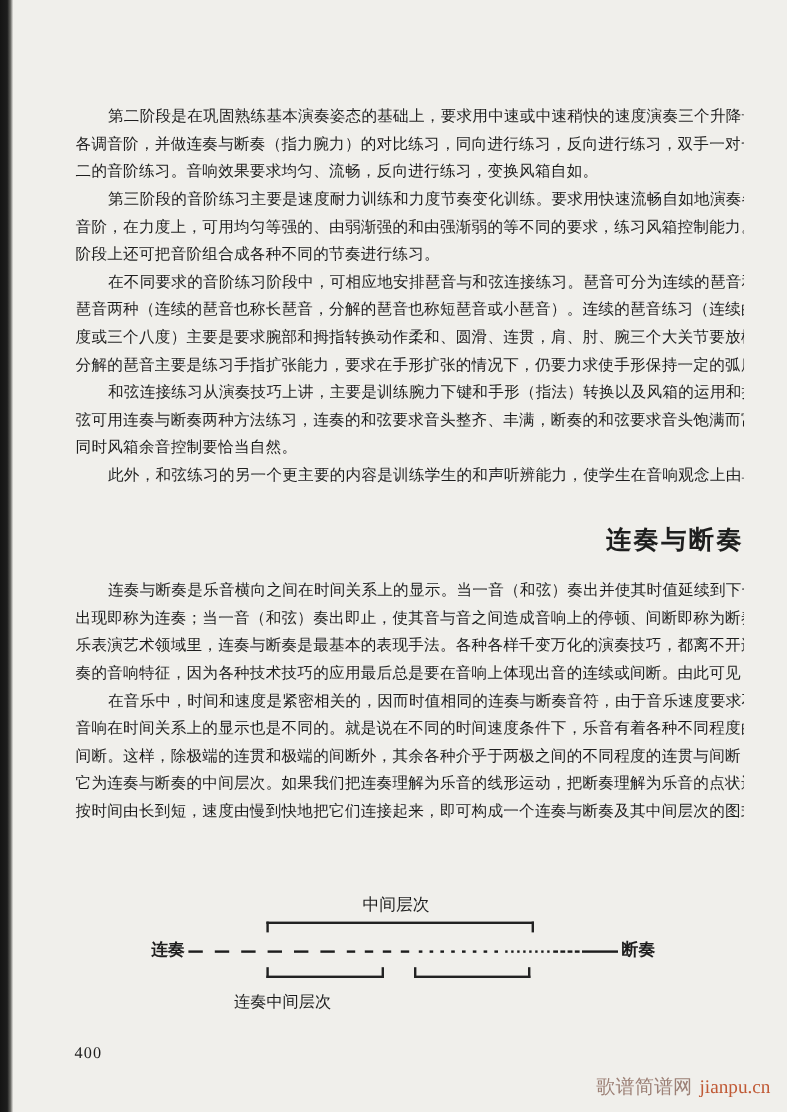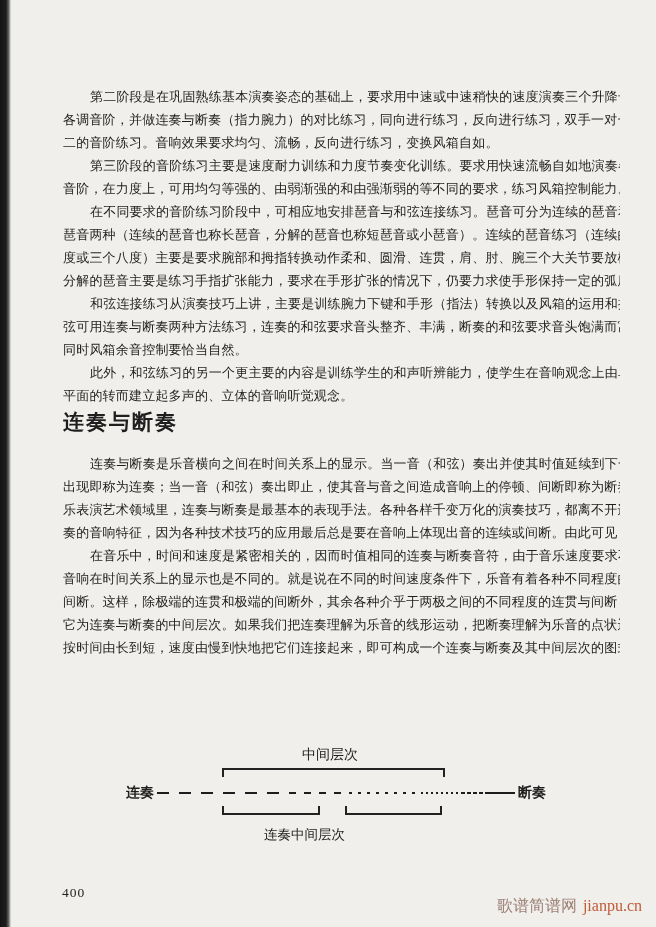--- a/index.html
+++ b/index.html
@@ -23,24 +23,24 @@
   }
   .par{margin:0;padding:0;}
   .tl{
     height:23px;line-height:23px;
     font-size:13px;
     white-space:nowrap;overflow:hidden;
     letter-spacing:0.2px;
   }
   .tl.indent{padding-left:27px;}
   h1.section-heading{
-    margin:0 0 15px 0;
+    margin:28px 0 15px 0;
     height:30px;line-height:30px;
     font-size:21px;font-weight:700;
-    text-align:left;
+    text-align:right;
     letter-spacing:2px;
   }
   
   .diagram{position:absolute;left:0;top:740px;width:656px;height:118px;}
   .dg-top-label{
     position:absolute;left:268px;top:6px;width:124px;
     text-align:center;font-size:14px;height:17px;line-height:17px;
   }
   .bracket-top{
     position:absolute;left:222px;top:28px;width:219px;height:7px;
@@ -58,29 +58,29 @@
   .seg{
     display:inline-block;height:2px;background:#1d1d1d;vertical-align:top;
   }
   .bracket-bottom{
     position:absolute;top:66px;height:7px;
     border-bottom:2px solid #222;border-left:2px solid #222;border-right:2px solid #222;
   }
   .bracket-bottom.bl{left:222px;width:94px;}
   .bracket-bottom.br{left:345px;width:93px;}
   .dg-bottom-label{
-    position:absolute;top:86px;width:150px;text-align:right;
+    position:absolute;top:86px;width:150px;text-align:left;
     font-size:13.5px;height:18px;line-height:18px;
   }
   .dg-bottom-label.bl{left:195px;}
   .dg-bottom-label.br{left:318px;}
   
   .page-number{
     position:absolute;left:62px;top:870px;
-    font-size:13.5px;letter-spacing:1px;margin-top:15px;
+    font-size:13.5px;letter-spacing:1px;
   }
   .watermark{
     position:absolute;right:14px;top:896px;
     font-size:16px;white-space:nowrap;
   }
   .wm-name{margin-right:6px;}
 </style>
 </head>
 <body>
 
@@ -90,35 +90,35 @@
 
   <div class="content">
     <div class="par">
         <div class="tl indent">第二阶段是在巩固熟练基本演奏姿态的基础上，要求用中速或中速稍快的速度演奏三个升降号以内的</div>
         <div class="tl">各调音阶，并做连奏与断奏（指力腕力）的对比练习，同向进行练习，反向进行练习，双手一对一、一对</div>
         <div class="tl">二的音阶练习。音响效果要求均匀、流畅，反向进行练习，变换风箱自如。</div>
       </div>
     <div class="par">
         <div class="tl indent">第三阶段的音阶练习主要是速度耐力训练和力度节奏变化训练。要求用快速流畅自如地演奏各大小调</div>
         <div class="tl">音阶，在力度上，可用均匀等强的、由弱渐强的和由强渐弱的等不同的要求，练习风箱控制能力。在这个</div>
+        <div class="tl">阶段上还可把音阶组合成各种不同的节奏进行练习。</div>
       </div>
     <div class="par">
         <div class="tl indent">在不同要求的音阶练习阶段中，可相应地安排琶音与和弦连接练习。琶音可分为连续的琶音和分解的</div>
         <div class="tl">琶音两种（连续的琶音也称长琶音，分解的琶音也称短琶音或小琶音）。连续的琶音练习（连续的两个八</div>
         <div class="tl">度或三个八度）主要是要求腕部和拇指转换动作柔和、圆滑、连贯，肩、肘、腕三个大关节要放松自如：</div>
         <div class="tl">分解的琶音主要是练习手指扩张能力，要求在手形扩张的情况下，仍要力求使手形保持一定的弧度而不可</div>
       </div>
     <div class="par">
         <div class="tl indent">和弦连接练习从演奏技巧上讲，主要是训练腕力下键和手形（指法）转换以及风箱的运用和控制。和</div>
         <div class="tl">弦可用连奏与断奏两种方法练习，连奏的和弦要求音头整齐、丰满，断奏的和弦要求音头饱满而富有弹性，</div>
         <div class="tl">同时风箱余音控制要恰当自然。</div>
       </div>
     <div class="par">
         <div class="tl indent">此外，和弦练习的另一个更主要的内容是训练学生的和声听辨能力，使学生在音响观念上由单声的、</div>
-        <div class="tl">平面的转而建立起多声的、立体的音响听觉观念。</div>
       </div>
 
     <h1 class="section-heading">连奏与断奏</h1>
 
     <div class="par">
         <div class="tl indent">连奏与断奏是乐音横向之间在时间关系上的显示。当一音（和弦）奏出并使其时值延续到下一个音的</div>
         <div class="tl">出现即称为连奏；当一音（和弦）奏出即止，使其音与音之间造成音响上的停顿、间断即称为断奏。在音</div>
         <div class="tl">乐表演艺术领域里，连奏与断奏是最基本的表现手法。各种各样千变万化的演奏技巧，都离不开连奏与断</div>
         <div class="tl">奏的音响特征，因为各种技术技巧的应用最后总是要在音响上体现出音的连续或间断。由此可见，时间因</div>
       </div>

